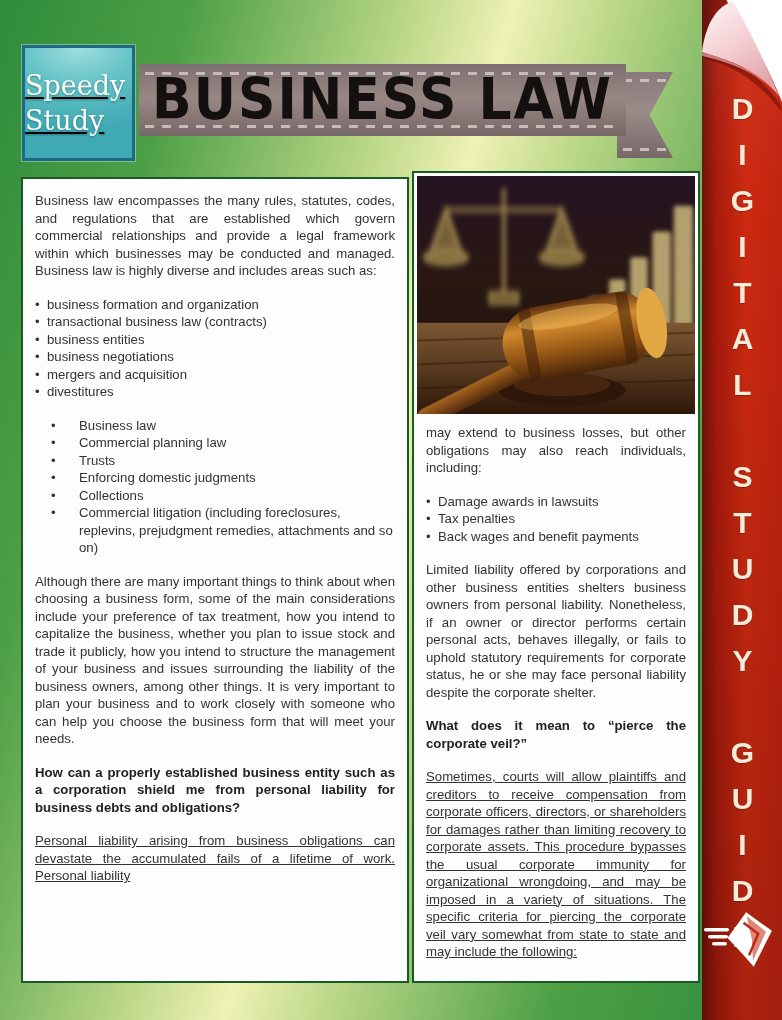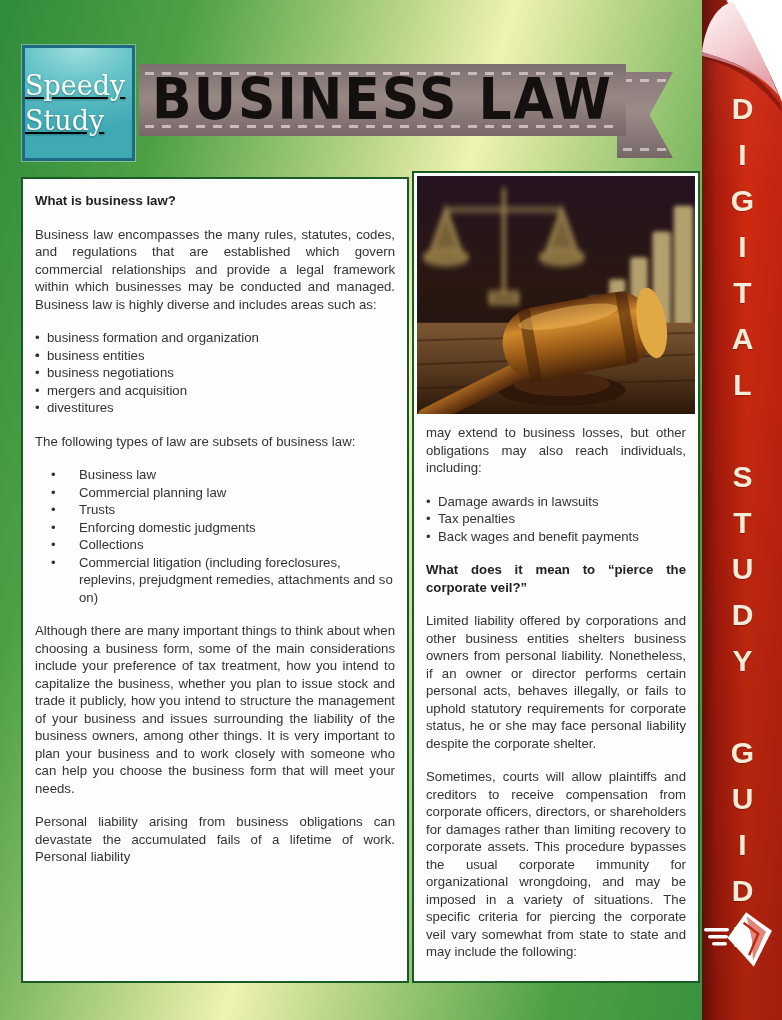--- a/index.html
+++ b/index.html
@@ -70,21 +70,21 @@
   }
   
   .txtbox{
     position:absolute;background:#fdfdfd;border:2px solid #1a5a26;
     color:#333;font-size:13.2px;line-height:17.5px;
     box-sizing:border-box;
   }
   .box-left{left:21px;top:177px;width:388px;height:806px;padding:13px 12px;}
   .box-right{left:412px;top:171px;width:288px;height:812px;padding:0 12px 12px 12px;}
   .blk{margin:0 0 16px 0;text-align:justify;}
-  .blk.last{margin-bottom:0;}
+  .blk.last{margin-bottom:0;text-decoration:underline;}
   .hd{font-weight:bold;color:#222;}
   ul{list-style:none;margin:0 0 16px 0;padding:0;text-align:left;}
   li{position:relative;}
   .list1 li{padding-left:12px;}
   .list1 .blt{position:absolute;left:0;top:0;}
   .list2 li{padding-left:44px;}
   .list2 .blt{position:absolute;left:16px;top:0;}
   .photo-wrap{margin:3px -9px 10px -9px;height:238px;background:#111;}
   .photo-wrap svg{display:block;width:100%;height:100%;}
 </style>
@@ -136,40 +136,39 @@
     <div class="dash bot"></div>
     <h1>BUSINESS LAW</h1>
   </div>
 
   <div class="logo-box">
     <span>Speedy</span>
     <span>Study</span>
   </div>
 
   <div class="txtbox box-left">
-    <p class="blk hd">What is business law?</p>
     <p class="blk">Business law encompasses the many rules, statutes, codes, and regulations that are established which govern commercial relationships and provide a legal framework within which businesses may be conducted and managed. Business law is highly diverse and includes areas such as:</p>
     <ul class="list1">
       <li><span class="blt">•</span><span>business formation and organization</span></li>
-      <li><span class="blt">•</span></li>
+      <li><span class="blt">•</span><span>transactional business law (contracts)</span></li>
       <li><span class="blt">•</span><span>business entities</span></li>
       <li><span class="blt">•</span><span>business negotiations</span></li>
       <li><span class="blt">•</span><span>mergers and acquisition</span></li>
       <li><span class="blt">•</span><span>divestitures</span></li>
     </ul>
-    <p class="blk">The following types of law are subsets of business law:</p>
     <ul class="list2">
       <li><span class="blt">•</span><span>Business law</span></li>
       <li><span class="blt">•</span><span>Commercial planning law</span></li>
       <li><span class="blt">•</span><span>Trusts</span></li>
       <li><span class="blt">•</span><span>Enforcing domestic judgments</span></li>
       <li><span class="blt">•</span><span>Collections</span></li>
       <li><span class="blt">•</span><span>Commercial litigation (including foreclosures, replevins, prejudgment remedies, attachments and so on)</span></li>
     </ul>
     <p class="blk">Although there are many important things to think about when choosing a business form, some of the main considerations include your preference of tax treatment, how you intend to capitalize the business, whether you plan to issue stock and trade it publicly, how you intend to structure the management of your business and issues surrounding the liability of the business owners, among other things. It is very important to plan your business and to work closely with someone who can help you choose the business form that will meet your needs.</p>
+    <p class="blk hd">How can a properly established business entity such as a corporation shield me from personal liability for business debts and obligations?</p>
     <p class="blk last">Personal liability arising from business obligations can devastate the accumulated fails of a lifetime of work. Personal liability</p>
   </div>
 
   <div class="txtbox box-right">
     <div class="photo-wrap">
       <svg viewBox="0 0 288 240" preserveAspectRatio="none">
         <defs>
           <linearGradient id="bgG" x1="0" y1="0" x2="0" y2="1">
             <stop offset="0" stop-color="#241321"></stop>
             <stop offset="0.45" stop-color="#2a1712"></stop>
@@ -239,18 +238,18 @@
           <ellipse cx="160" cy="140" rx="52" ry="10" fill="#f0b85a" opacity="0.5"></ellipse>
         </g>
       </svg>
     </div>
     <p class="blk">may extend to business losses, but other obligations may also reach individuals, including:</p>
     <ul class="list1">
       <li><span class="blt">•</span><span>Damage awards in lawsuits</span></li>
       <li><span class="blt">•</span><span>Tax penalties</span></li>
       <li><span class="blt">•</span><span>Back wages and benefit payments</span></li>
     </ul>
+    <p class="blk">Limited liability offered by corporations and other business entities shelters business owners from personal liability. Nonetheless, if an owner or director performs certain personal acts, behaves illegally, or fails to uphold statutory requirements for corporate status, he or she may face personal liability despite the corporate shelter.</p>
     <p class="blk hd">What does it mean to “pierce the corporate veil?”</p>
-    <p class="blk">Limited liability offered by corporations and other business entities shelters business owners from personal liability. Nonetheless, if an owner or director performs certain personal acts, behaves illegally, or fails to uphold statutory requirements for corporate status, he or she may face personal liability despite the corporate shelter.</p>
     <p class="blk last">Sometimes, courts will allow plaintiffs and creditors to receive compensation from corporate officers, directors, or shareholders for damages rather than limiting recovery to corporate assets. This procedure bypasses the usual corporate immunity for organizational wrongdoing, and may be imposed in a variety of situations. The specific criteria for piercing the corporate veil vary somewhat from state to state and may include the following:</p>
   </div>
 
 </div>
 
 </body></html>

